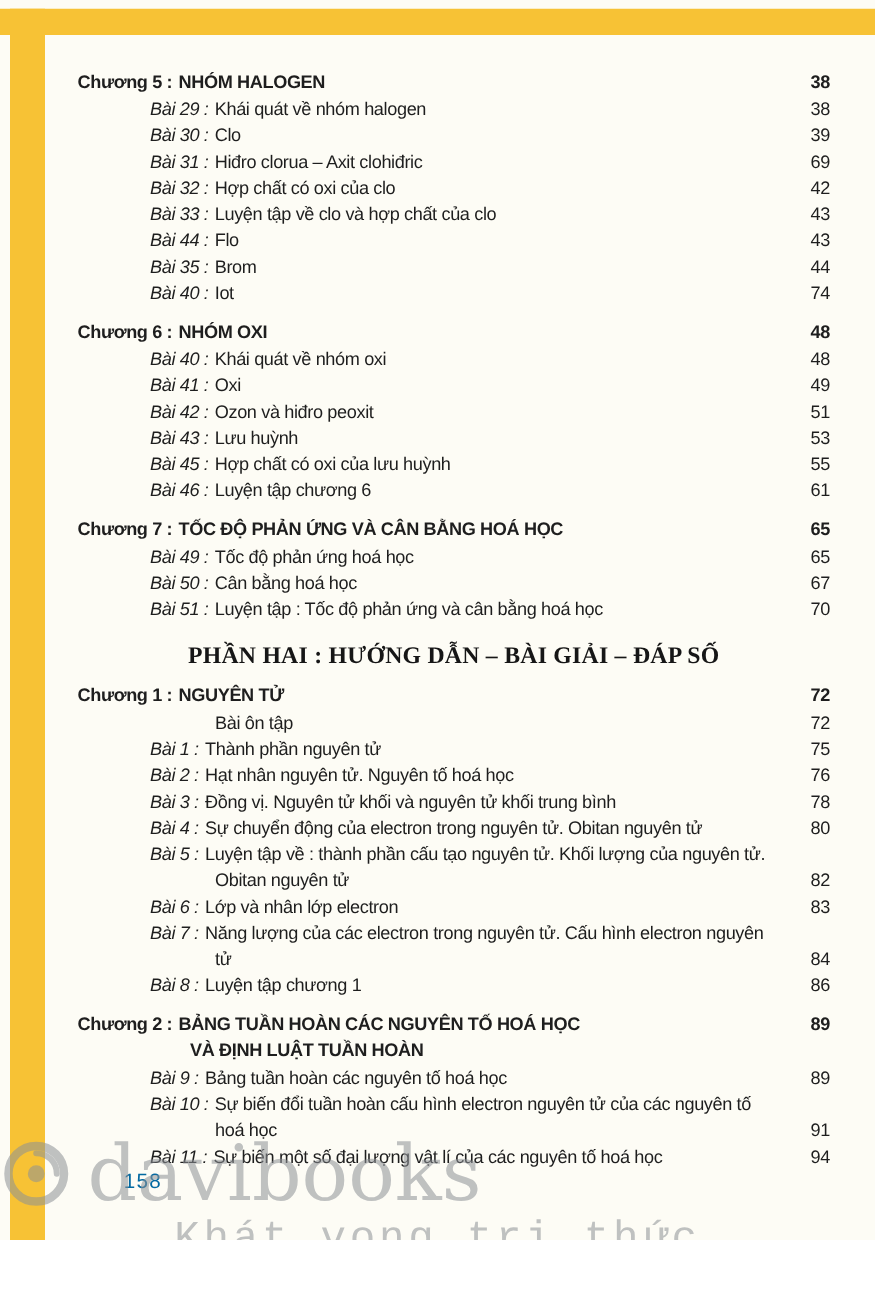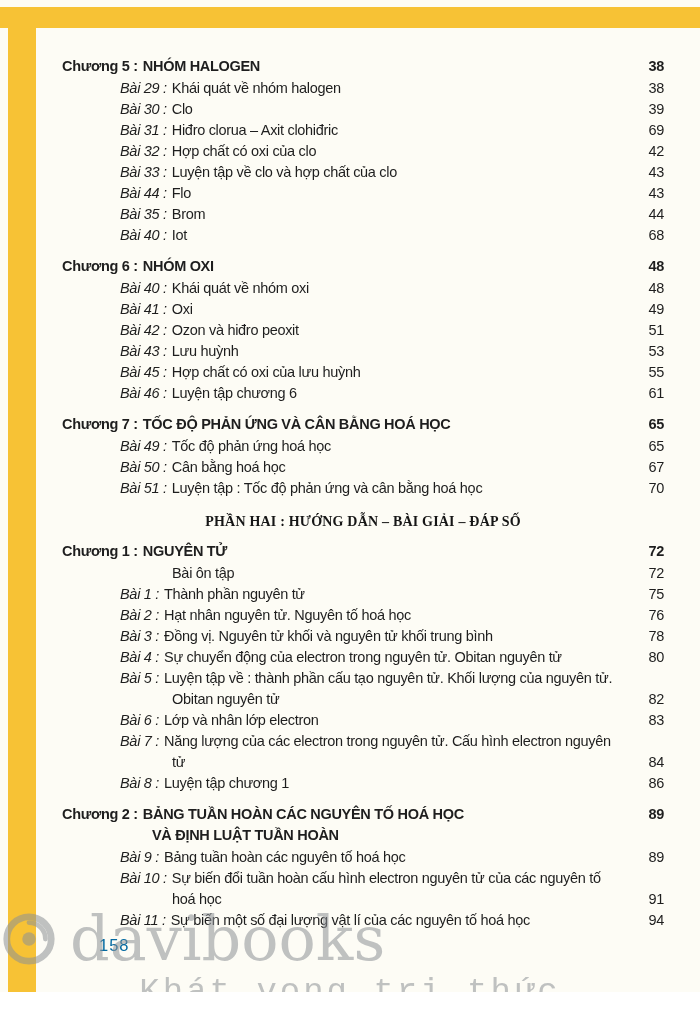--- a/index.html
+++ b/index.html
@@ -35,21 +35,21 @@
   .row.item { align-items:flex-end; margin-left:26px; }
   .row.item .label { padding-left:52px; text-indent:-52px;margin-left:32px; }
   .row.item .label.no-prefix { text-indent:0; }
   .row.item .prefix { font-style:italic; }
   .prefix { margin-right:5px; }
 
   .part-header {
     text-align:center;
     font-family:"Liberation Serif", serif;
     font-weight:bold;
-    font-size:14px;
+    font-size:19px;
     letter-spacing:0.2px;
     margin:15px 0 11px;
     color:#161616;
   }
 
   
   .folio {
     position:absolute; left:99px; top:936px;
     font-size:16.5px; letter-spacing:1px; color:#0369a1;
   }
@@ -109,21 +109,21 @@
       <div class="row item">
         <div class="label"><span class="prefix">Bài 44 :</span><span class="title">Flo</span></div>
         <div class="pg">43</div>
       </div>
       <div class="row item">
         <div class="label"><span class="prefix">Bài 35 :</span><span class="title">Brom</span></div>
         <div class="pg">44</div>
       </div>
       <div class="row item">
         <div class="label"><span class="prefix">Bài 40 :</span><span class="title">Iot</span></div>
-        <div class="pg">68</div>
+        <div class="pg">74</div>
       </div>
       <div class="row chapter">
         <div class="label"><span class="prefix">Chương 6 :</span><span class="title">NHÓM OXI</span></div>
         <div class="pg">48</div>
       </div>
       <div class="row item">
         <div class="label"><span class="prefix">Bài 40 :</span><span class="title">Khái quát về nhóm oxi</span></div>
         <div class="pg">48</div>
       </div>
       <div class="row item">

